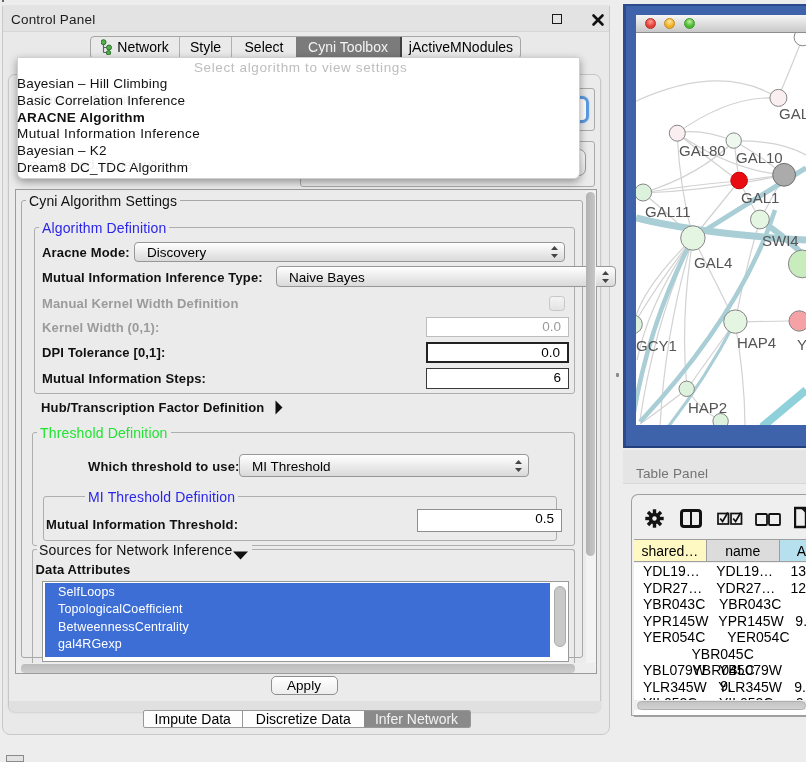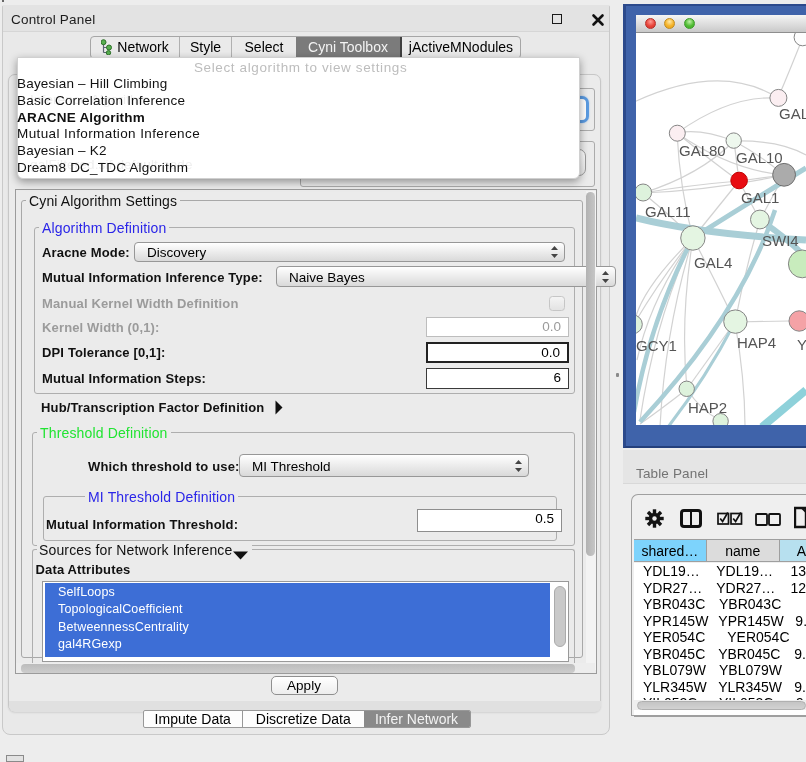--- a/index.html
+++ b/index.html
@@ -267,21 +267,21 @@
   <rect x="1" y="1" width="11" height="11" fill="none" stroke="#111" stroke-width="1.8" rx="1"></rect>
   <rect x="14" y="1" width="11" height="11" fill="none" stroke="#111" stroke-width="1.8" rx="1"></rect>
 </svg>
 <svg class="abs" style="left:794px;top:506px;" width="12" height="23" viewBox="0 0 12 23">
   <path d="M1 2 H12 V21 H1 Z" fill="none" stroke="#111" stroke-width="2.4"></path>
   <path d="M8 2 L12 6" stroke="#111" stroke-width="2"></path>
 </svg>
 
 <div class="abs" style="left:634px;top:539px;width:172px;height:160px;overflow:hidden;">
   <div style="display:flex;height:23px;border-top:1px solid #9f9f9f;border-bottom:1px solid #9f9f9f;">
-    <div style="width:75px;background:#7dd3fc;border-right:1px solid #9f9f9f;text-align:center;font-size:14px;line-height:22px;">shared…</div>
+    <div style="width:75px;background:#fef9c3;border-right:1px solid #9f9f9f;text-align:center;font-size:14px;line-height:22px;">shared…</div>
     <div style="width:75px;background:#dcdcdc;border-right:1px solid #9f9f9f;text-align:center;font-size:14px;line-height:22px;">name</div>
     <div style="flex:1;background:#b7e0ef;font-size:14px;line-height:22px;padding-left:17px;">A</div>
   </div>
 </div>
 <div class="abs" id="rows" style="left:634px;top:563px;width:172px;height:137px;overflow:hidden;background:#fff;font-size:14px;">
     <div style="display:flex;height:16.5px;align-items:center;">
        <div style="width:75px;padding-left:9px;">YDL19…</div>
        <div style="width:75px;padding-left:10px;">YDL19…</div>
        <div style="flex:1;padding-left:12px;">13</div>
      </div>
@@ -298,21 +298,21 @@
     <div style="display:flex;height:16.5px;align-items:center;">
        <div style="width:75px;padding-left:9px;">YPR145W</div>
        <div style="width:75px;padding-left:10px;">YPR145W</div>
        <div style="flex:1;padding-left:12px;">9.</div>
      </div>
     <div style="display:flex;height:16.5px;align-items:center;gap:12px;">
        <div style="width:75px;padding-left:9px;">YER054C</div>
        <div style="width:75px;padding-left:10px;">YER054C</div>
        <div style="flex:1;padding-left:12px;">8.</div>
      </div>
-    <div style="display:flex;height:16.5px;align-items:center;">
+    <div style="display:flex;height:16.5px;align-items:center;flex-direction:column;">
        <div style="width:75px;padding-left:9px;">YBR045C</div>
        <div style="width:75px;padding-left:10px;">YBR045C</div>
        <div style="flex:1;padding-left:12px;">9.</div>
      </div>
     <div style="display:flex;height:16.5px;align-items:center;">
        <div style="width:75px;padding-left:9px;">YBL079W</div>
        <div style="width:75px;padding-left:10px;">YBL079W</div>
        <div style="flex:1;padding-left:12px;"></div>
      </div>
     <div style="display:flex;height:16.5px;align-items:center;">

